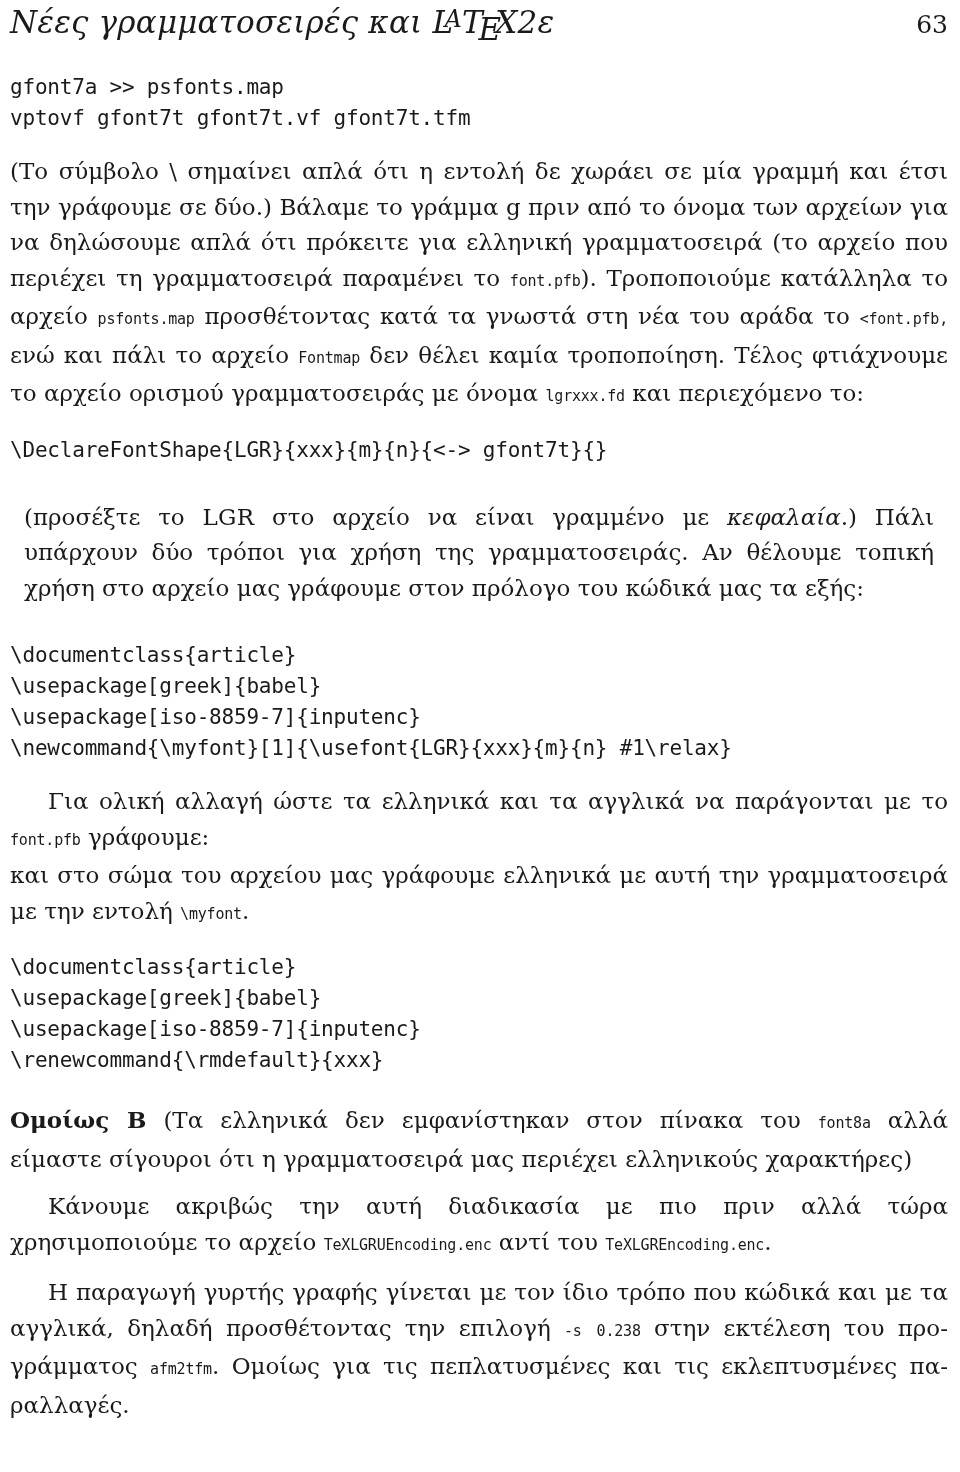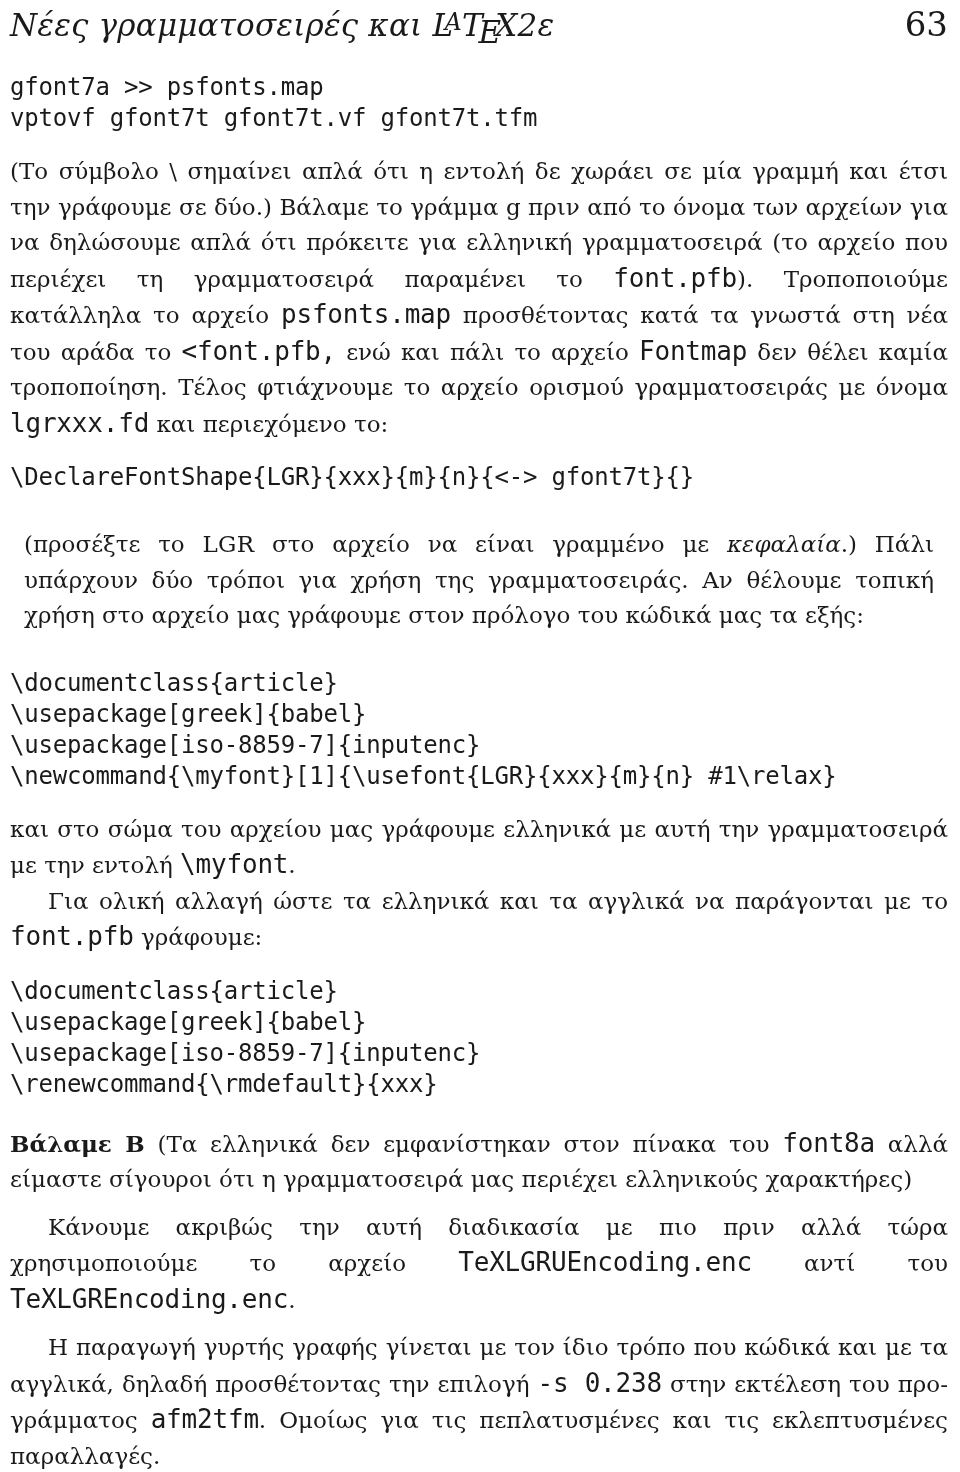--- a/index.html
+++ b/index.html
@@ -56,50 +56,50 @@
     margin-left: -0.10em;
   }
   .runhead-title .latex-sub {
     position: relative;
     display: inline-block;
     margin-left: -0.14em;
     margin-right: -0.10em;
     vertical-align: -0.22em;
   }
   .runhead-pageno {
-    font-size: 34px;
+    font-size: 25px;
     font-style: normal;
   }
 
   
   .gap-lg { height: 26px; }
   .gap-md { height: 20px; }
   .gap-sm { height: 12px; }
 
   .verb {
     font-family: "DejaVu Sans Mono", "Liberation Mono", monospace;
-    font-size: 24px;
+    font-size: 21px;
     line-height: 31px;
     white-space: pre;
     letter-spacing: -0.2px;
   }
 
   .para {
     font-size: 23px;
     line-height: 35.5px;
     text-align: justify;
     text-align-last: left;
     hyphens: manual;
   }
   .para.indent { text-indent: 38px; }
 
   
   .tt {
     font-family: "DejaVu Sans Mono", "Liberation Mono", monospace;
-    font-size: 26px;
+    font-size: 15px;
     letter-spacing: -0.2px;
   }
   .sc {
     font-variant: small-caps;
     letter-spacing: 0.3px;
   }
   .bold { font-weight: bold; }
   .ital { font-style: italic; }
 </style>
 </head>
@@ -131,34 +131,34 @@
 
   <div class="gap-md"></div>
 
   <div class="verb"><span>\documentclass{article}</span>
 <span>\usepackage[greek]{babel}</span>
 <span>\usepackage[iso-8859-7]{inputenc}</span>
 <span>\newcommand{\myfont}[1]{\usefont{LGR}{xxx}{m}{n} #1\relax}</span></div>
 
   <div class="gap-md"></div>
 
+  <p class="para indent" style="margin:0;"><span>Για ολική αλλαγή ώστε τα ελληνικά και τα αγγλικά να παράγονται με το </span><span class="tt">font.pfb</span><span> γράφουμε:</span></p>
+
   <p class="para" style="margin:0;"><span>και στο σώμα του αρχείου μας γράφουμε ελληνικά με αυτή την γραμματοσειρά με την εντολή </span><span class="tt">\myfont</span><span>.</span></p>
-
-  <p class="para indent" style="margin:0;"><span>Για ολική αλλαγή ώστε τα ελληνικά και τα αγγλικά να παράγονται με το </span><span class="tt">font.pfb</span><span> γράφουμε:</span></p>
 
   <div class="gap-md"></div>
 
   <div class="verb"><span>\documentclass{article}</span>
 <span>\usepackage[greek]{babel}</span>
 <span>\usepackage[iso-8859-7]{inputenc}</span>
 <span>\renewcommand{\rmdefault}{xxx}</span></div>
 
   <div class="gap-lg"></div>
 
-  <p class="para" style="margin:0;"><span class="bold">Βάλαμε Β</span><span> (Τα ελληνικά δεν εμφανίστηκαν στον πίνακα του </span><span class="tt">font8a</span><span> αλλά είμαστε σίγουροι ότι η γραμματοσειρά μας περιέχει ελληνικούς χαρακτήρες)</span></p>
+  <p class="para" style="margin:0;"><span class="bold">Ομοίως Β</span><span> (Τα ελληνικά δεν εμφανίστηκαν στον πίνακα του </span><span class="tt">font8a</span><span> αλλά είμαστε σίγουροι ότι η γραμματοσειρά μας περιέχει ελληνικούς χαρακτήρες)</span></p>
 
   <div class="gap-sm"></div>
 
   <p class="para indent" style="margin:0;"><span>Κάνουμε ακριβώς την αυτή διαδικασία με πιο πριν αλλά τώρα χρησιμοποιούμε το αρχείο </span><span class="tt">TeXLGRUEncoding.enc</span><span> αντί του </span><span class="tt">TeXLGREncoding.enc</span><span>.</span></p>
 
   <div class="gap-sm"></div>
 
   <p class="para indent" style="margin:0;"><span>Η παραγωγή γυρτής γραφής γίνεται με τον ίδιο τρόπο που κώδικά και με τα αγγλικά, δηλαδή προσθέτοντας την επιλογή </span><span class="tt">-s 0.238</span><span> στην εκτέλεση του προ­γράμματος </span><span class="tt">afm2tfm</span><span>. Ομοίως για τις πεπλατυσμένες και τις εκλεπτυσμένες πα­ραλλαγές.</span></p>
 
 </div>

